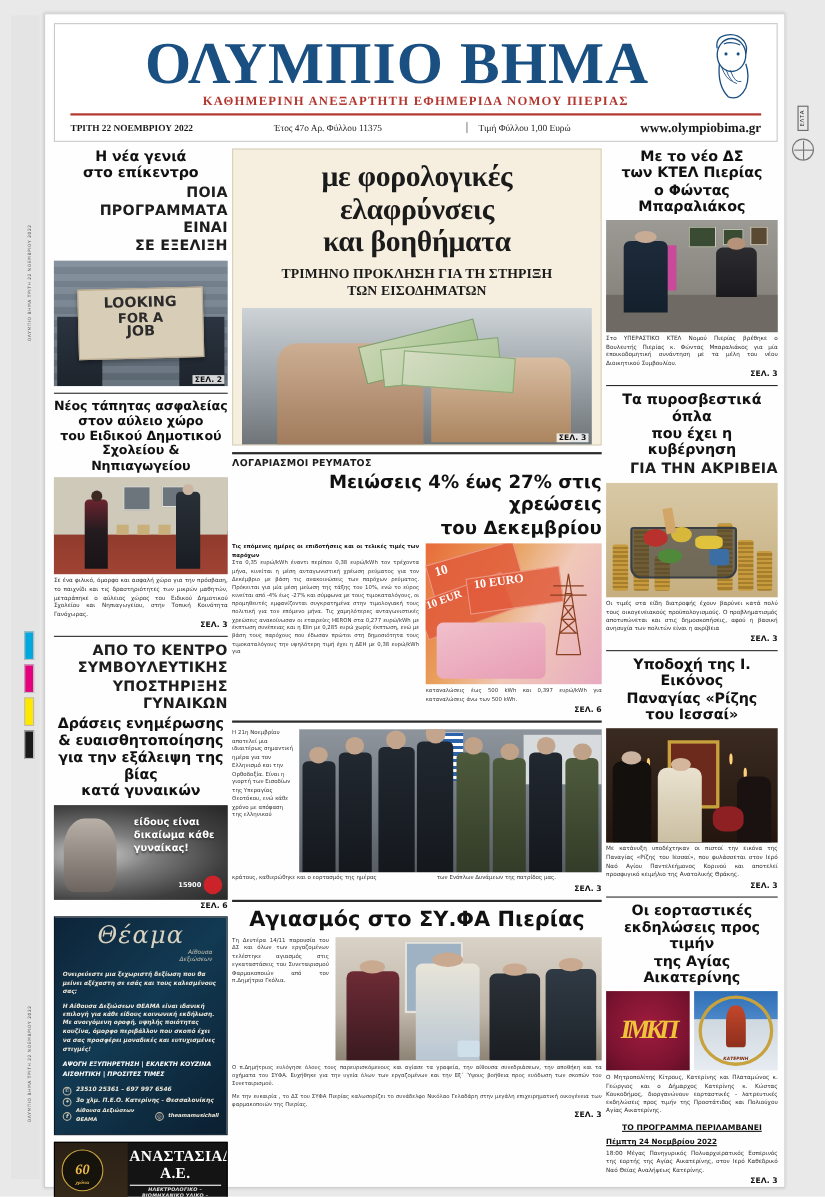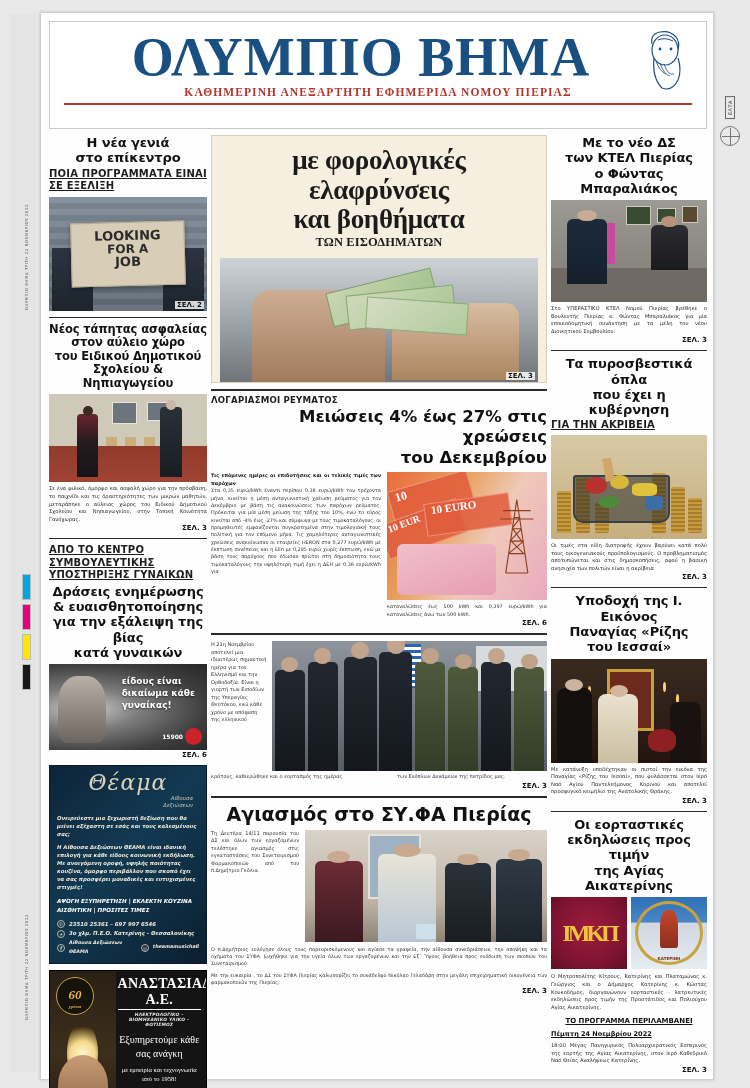--- a/index.html
+++ b/index.html
@@ -152,27 +152,26 @@
   .col { position: absolute; }
   #col-left   { left: 8px;   top: 122px; width: 158px; }
   #col-mid    { left: 170px; top: 122px; width: 336px; }
   #col-right  { left: 510px; top: 122px; width: 156px; }
 
   .block { margin-bottom: 6px; position: relative; }
   .hr-thin { height: 1px; background: #2a2a2a; margin: 5px 0; }
   .hr-thick { height: 2px; background: #2a2a2a; margin: 6px 0; }
 
   .kicker {
-    font-size: 10px;
+    font-size: 13px;
     font-weight: bold;
     color: #1d1d1d;
-    text-align: left;
+    text-align: right;
     letter-spacing: .2px;
     line-height: 1.25;
-    text-decoration: underline;
   }
   .headline {
     font-size: 13px;
     font-weight: bold;
     color: #111;
     text-align: center;
     line-height: 1.18;
     letter-spacing: -.1px;
   }
   .headline.sm { font-size: 11.5px; }
@@ -382,21 +381,21 @@
     gap: 2px;
   }
   .women-num { font-size: 6px; font-weight: bold; color: #fff; }
   .women-dot {
     width: 17px; height: 17px; border-radius: 50%;
     background: #cc2229;
     font-size: 3.6px; color: #fff; text-align: center; line-height: 17px;
   }
 
   
-  .saints { display: flex; gap: 4px; }
+  .saints { display: flex; gap: 4px; font-style: italic; }
   .saint-badge {
     flex: 1; height: 72px;
     display: flex; align-items: center; justify-content: center;
     position: relative; overflow: hidden;
   }
   .saint-left { background: radial-gradient(circle at 50% 45%, #a01c3d 0%, #7a1330 70%, #5e0e25 100%); }
   .saint-left .mono {
     color: #f0c43a;
     font-family: "Liberation Serif","DejaVu Serif",serif;
     font-weight: bold;
@@ -556,20 +555,26 @@
           <path d="M18 33 Q22 44 28 46" fill="none" stroke="#1a4f82" stroke-width=".8"></path>
           <path d="M22 35 Q26 47 32 48" fill="none" stroke="#1a4f82" stroke-width=".8"></path>
           <path d="M26 36 Q30 48 36 46" fill="none" stroke="#1a4f82" stroke-width=".8"></path>
           <circle cx="22" cy="21" r="1.4" fill="#1a4f82"></circle>
           <circle cx="33" cy="21" r="1.4" fill="#1a4f82"></circle>
           <path d="M20 12 Q27 9 35 13" fill="none" stroke="#1a4f82" stroke-width="1"></path>
         </svg>
       </div>
       <div class="subtitle">ΚΑΘΗΜΕΡΙΝΗ ΑΝΕΞΑΡΤΗΤΗ ΕΦΗΜΕΡΙΔΑ ΝΟΜΟΥ ΠΙΕΡΙΑΣ</div>
       <div class="rule-red"></div>
+      <div class="info-row">
+        <div class="info-date">ΤΡΙΤΗ 22 ΝΟΕΜΒΡΙΟΥ 2022</div>
+        <div class="info-issue">Έτος 47ο Αρ. Φύλλου 11375</div>
+        <div class="info-price">Τιμή Φύλλου 1,00 Ευρώ</div>
+        <div class="info-site">www.olympiobima.gr</div>
+      </div>
     </div>
 
     <div class="col" id="col-left">
 
       <div class="block">
         <div class="headline">Η νέα γενιά</div>
         <div class="headline">στο επίκεντρο</div>
         <div class="kicker" style="margin-top:2px;">ΠΟΙΑ ΠΡΟΓΡΑΜΜΑΤΑ ΕΙΝΑΙ</div>
         <div class="kicker">ΣΕ ΕΞΕΛΙΞΗ</div>
         <div class="photo" id="ph-job" style="margin-top:4px;">
@@ -684,20 +689,21 @@
         </div>
       </div>
     </div>
 
     <div class="col" id="col-mid">
 
       <div id="lead">
         <div class="lead-title">με φορολογικές</div>
         <div class="lead-title">ελαφρύνσεις</div>
         <div class="lead-title">και βοηθήματα</div>
+        <div class="lead-sub">ΤΡΙΜΗΝΟ ΠΡΟΚΛΗΣΗ ΓΙΑ ΤΗ ΣΤΗΡΙΞΗ</div>
         <div class="lead-sub" style="margin-top:0;">ΤΩΝ ΕΙΣΟΔΗΜΑΤΩΝ</div>
 
         <div class="photo" style="height:124px;margin-top:8px;background:linear-gradient(180deg,#cdd3d7 0%,#9aa1a6 55%,#6e7478 100%);">
           <div style="position:absolute;left:10%;bottom:0;width:42%;height:74%;background:linear-gradient(180deg,#cdae93,#a17b5c);border-radius:18px 26px 0 0;"></div>
           <div style="position:absolute;right:6%;bottom:2%;width:40%;height:62%;background:linear-gradient(180deg,#d9bda2,#ab855f);border-radius:26px 14px 0 0;"></div>
           <div style="position:absolute;left:34%;top:18%;width:34%;height:28%;background:linear-gradient(140deg,#c9d6b2,#9fc08a);transform:rotate(-14deg);border:1px solid #7ea06c;"></div>
           <div style="position:absolute;left:40%;top:26%;width:34%;height:28%;background:linear-gradient(140deg,#cfd9bb,#a9c694);transform:rotate(-6deg);border:1px solid #86a873;"></div>
           <div style="position:absolute;left:46%;top:34%;width:32%;height:26%;background:linear-gradient(140deg,#d5dcc3,#b0cb9d);transform:rotate(4deg);border:1px solid #8cae79;"></div>
           <div class="sel-inset">ΣΕΛ. 3</div>
         </div>

